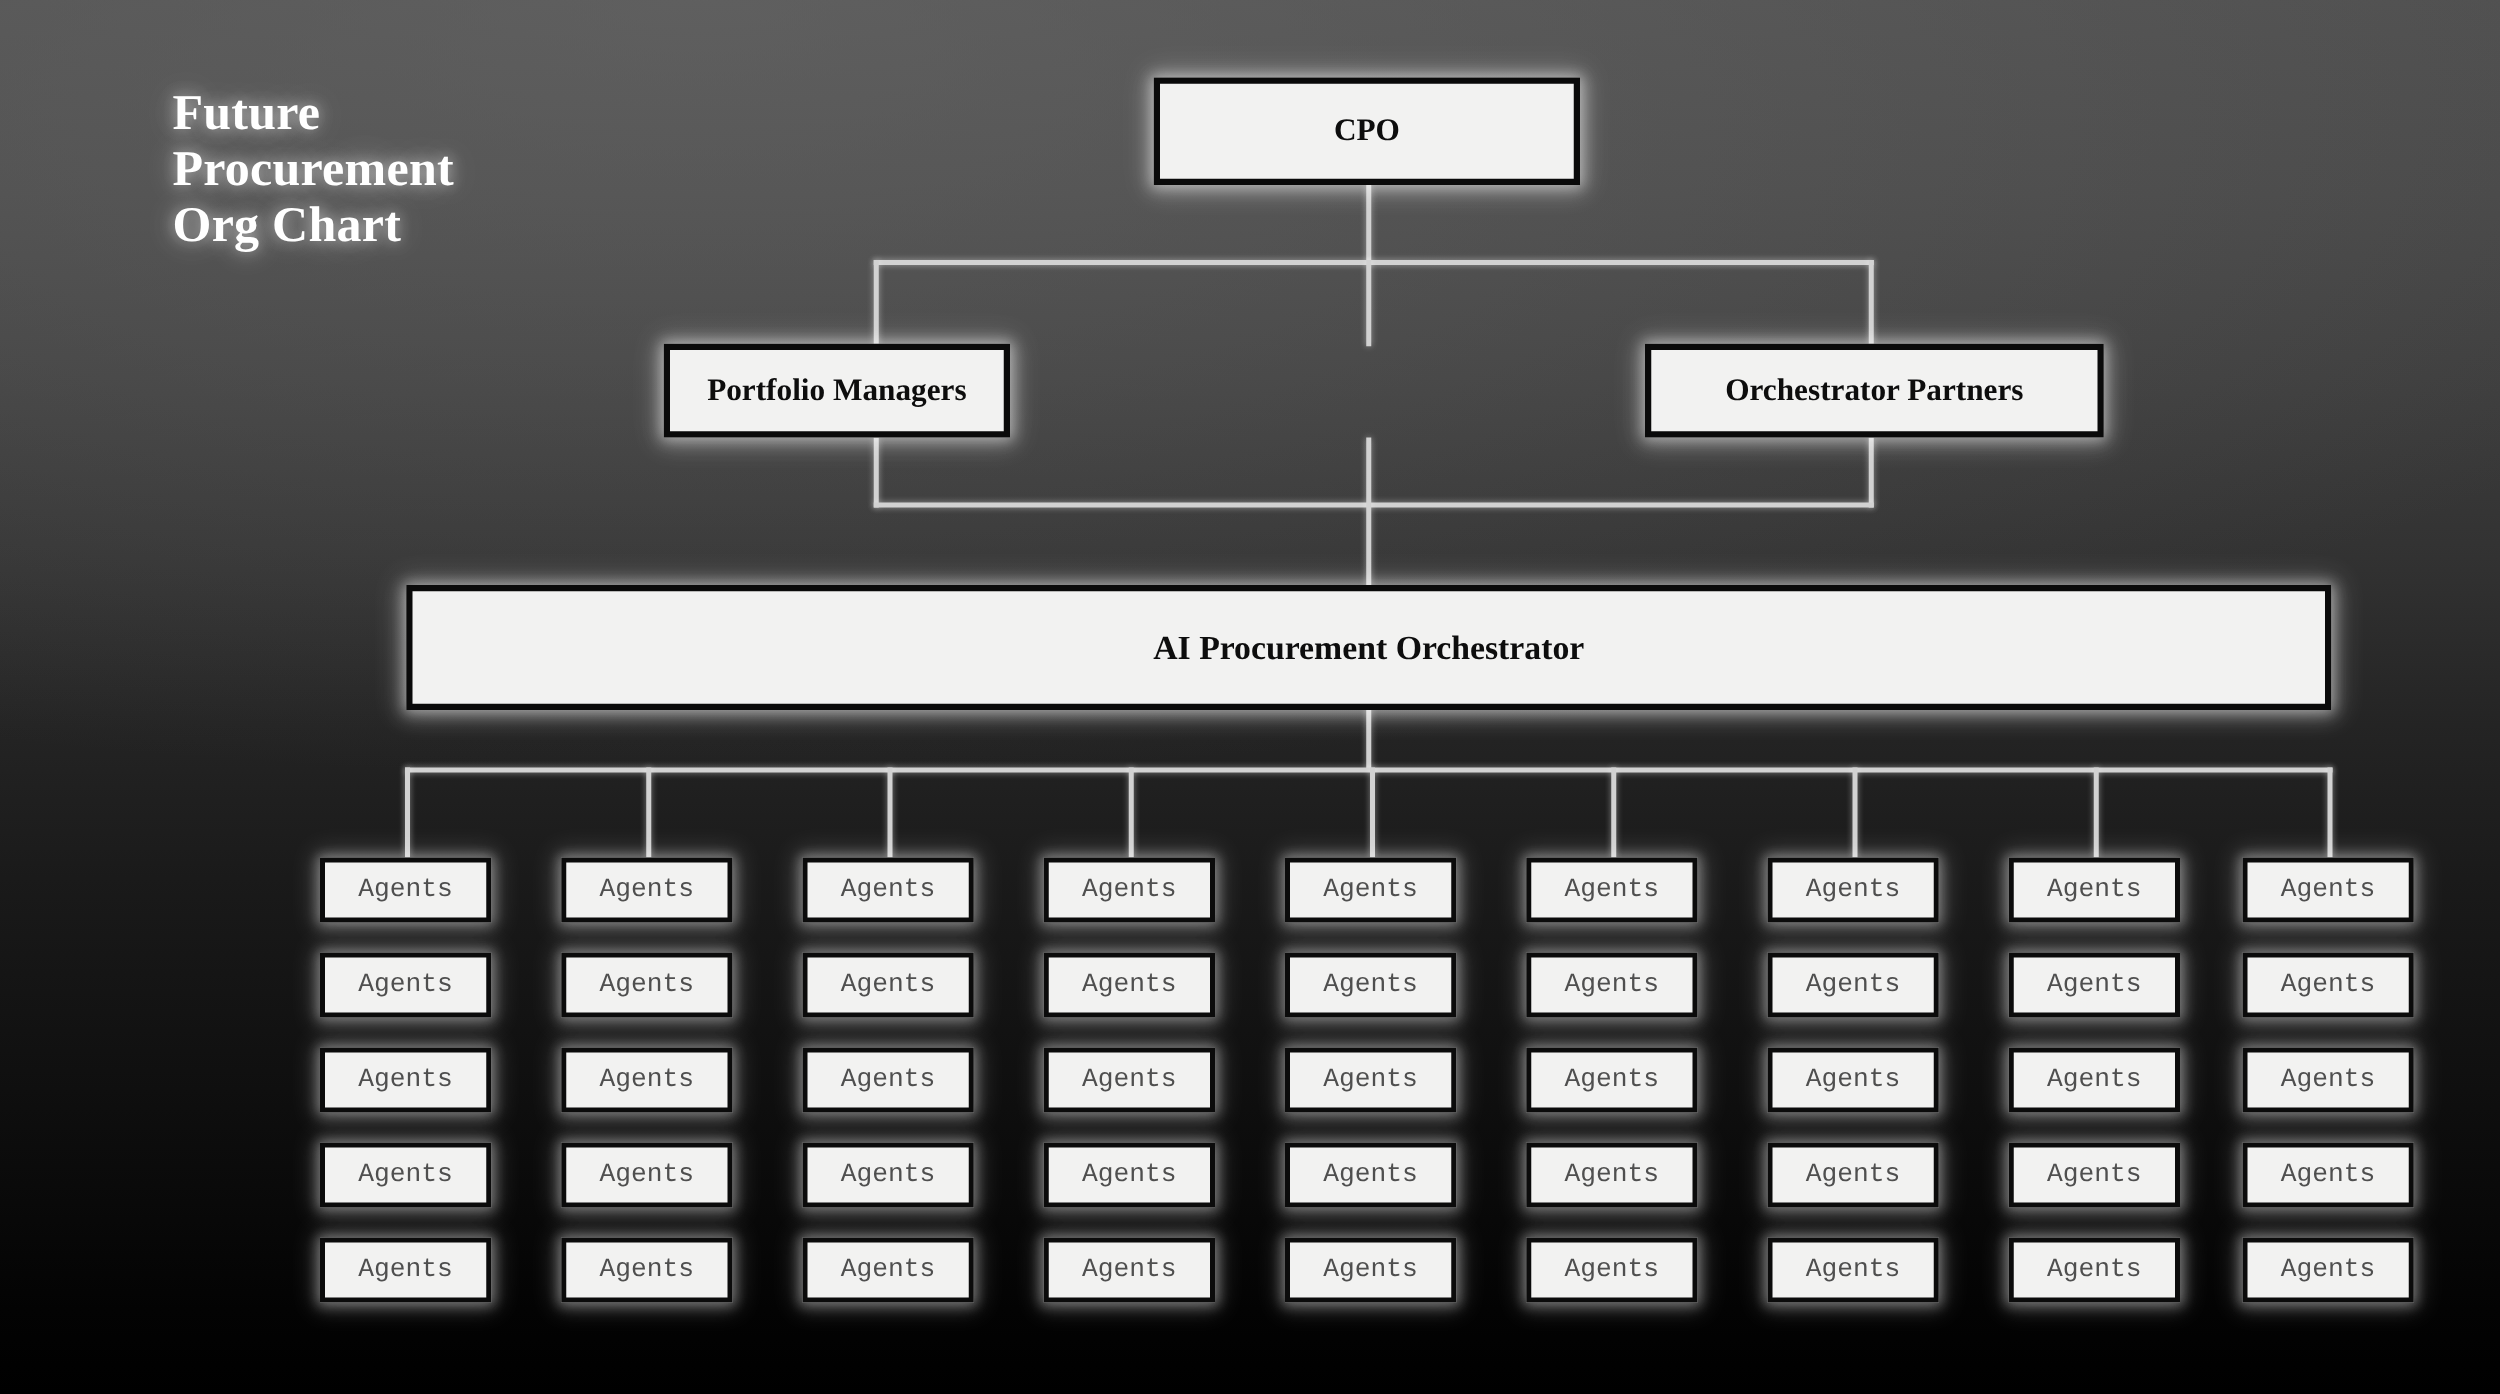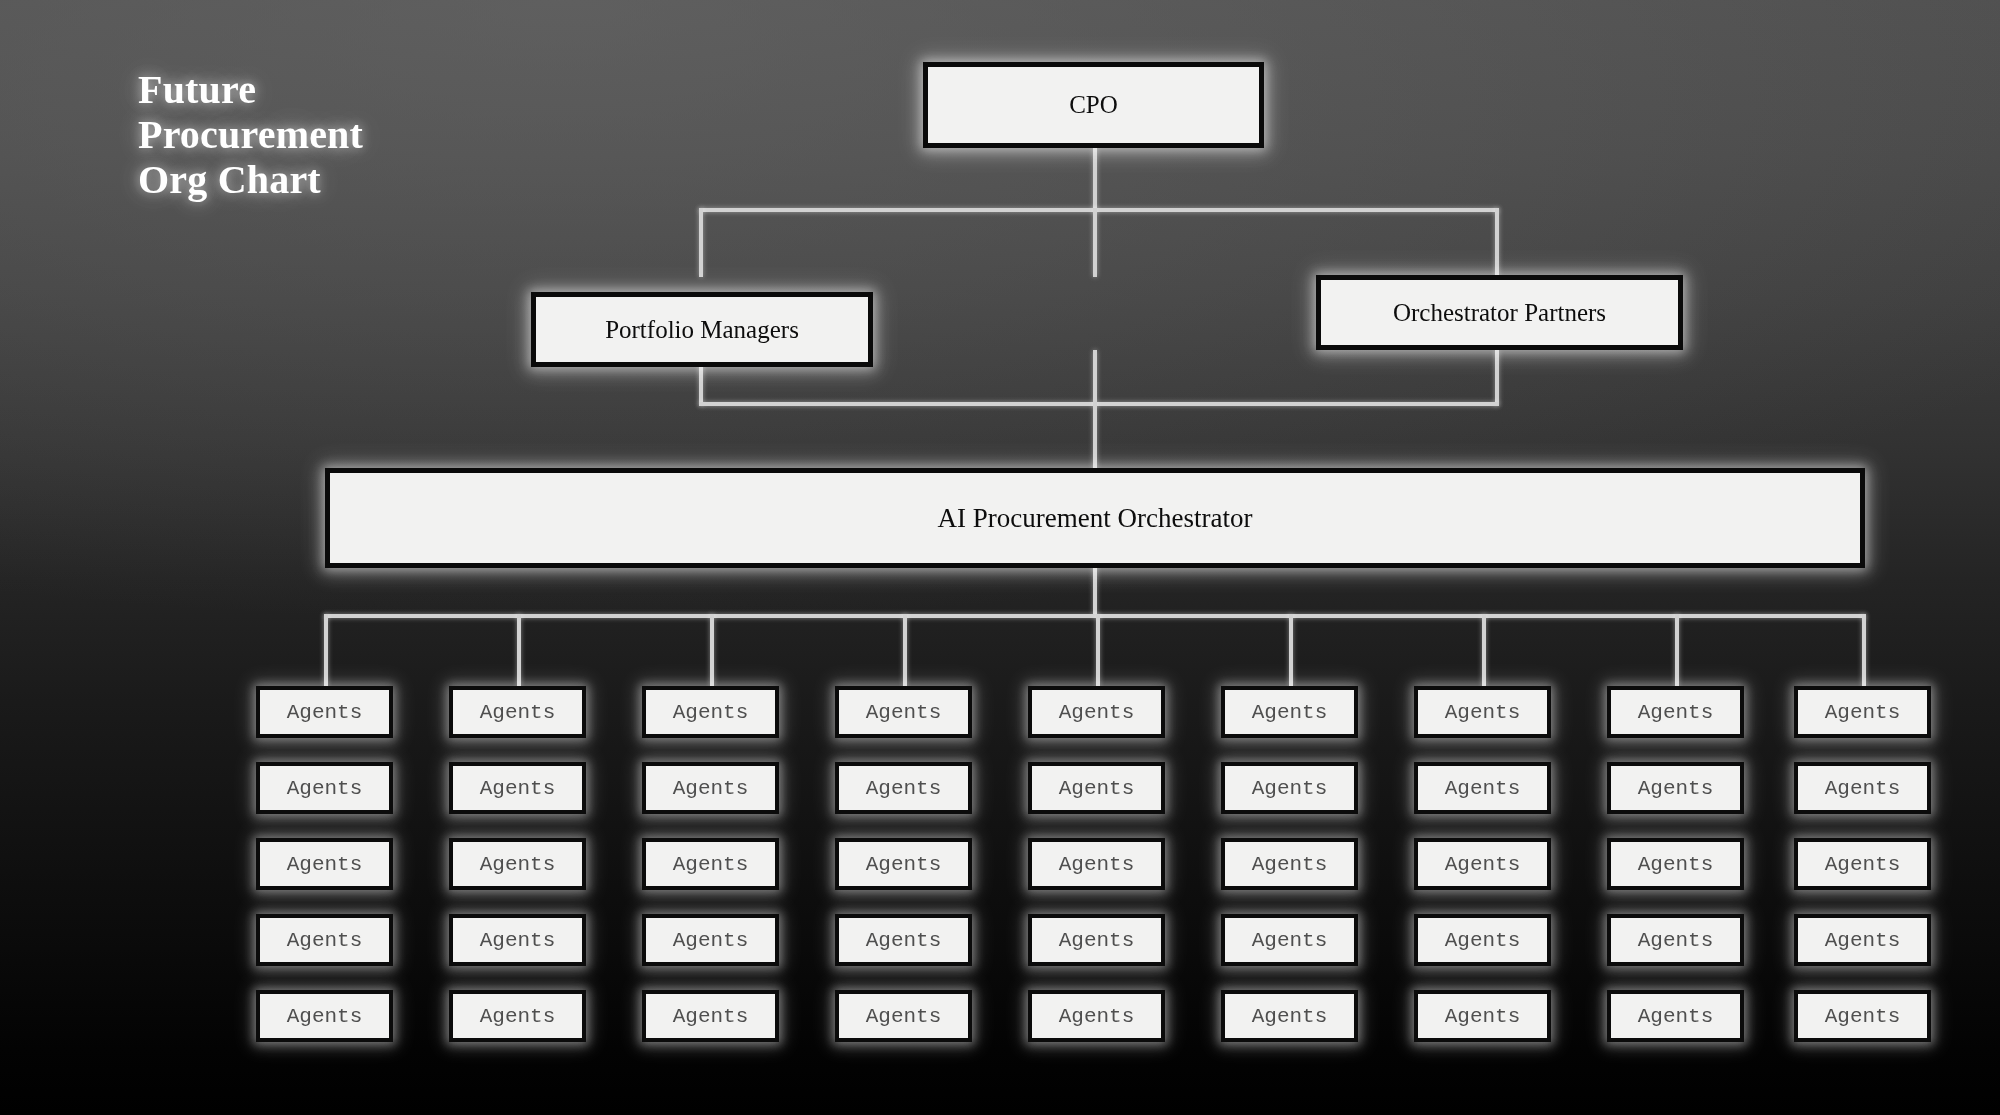--- a/index.html
+++ b/index.html
@@ -61,21 +61,21 @@
   .node {
     position:absolute;
     background:#f2f2f1;
     border:5px solid #0a0a0a;
     display:flex;
     align-items:center;
     justify-content:center;
     text-align:left;
     color:#0d0d0d;
     font-family:"Liberation Serif","DejaVu Serif",serif;
-    font-weight:normal;
+    font-weight:bold;
     box-shadow:
       0 0 10px 2px rgba(255,255,255,0.42),
       0 0 22px 5px rgba(255,255,255,0.22),
       0 3px 16px 4px rgba(255,255,255,0.14);
     z-index:5;
   }
 
   .node.exec   { font-size:25px; }
   .node.orch   { font-size:27px; }
 
@@ -125,21 +125,21 @@
   <div class="ln v" style="left:710px; top:614px; height:72px;"></div>
   <div class="ln v" style="left:903px; top:614px; height:72px;"></div>
   <div class="ln v" style="left:1096px; top:614px; height:72px;"></div>
   <div class="ln v" style="left:1289px; top:614px; height:72px;"></div>
   <div class="ln v" style="left:1482px; top:614px; height:72px;"></div>
   <div class="ln v" style="left:1675px; top:614px; height:72px;"></div>
   <div class="ln v" style="left:1862px; top:614px; height:72px;"></div>
 
   <div class="node exec" style="left:923px; top:62px; width:341px; height:86px;">CPO</div>
 
-  <div class="node exec" style="left:531px; top:292px; width:342px; height:75px;">Portfolio Managers</div>
+  <div class="node exec" style="left:531px; top:275px; width:277px; height:75px;">Portfolio Managers</div>
 
 
   <div class="node exec" style="left:1316px; top:275px; width:367px; height:75px;">Orchestrator Partners</div>
 
   <div class="node orch" style="left:325px; top:468px; width:1540px; height:100px;">AI Procurement Orchestrator</div>
 
   <div id="agent-grid">
       <div class="agent" style="left: 256px; top: 686px; width: 137px; height: 52px;">Agents</div>
       <div class="agent" style="left: 449px; top: 686px; width: 137px; height: 52px;">Agents</div>
       <div class="agent" style="left: 642px; top: 686px; width: 137px; height: 52px;">Agents</div>

